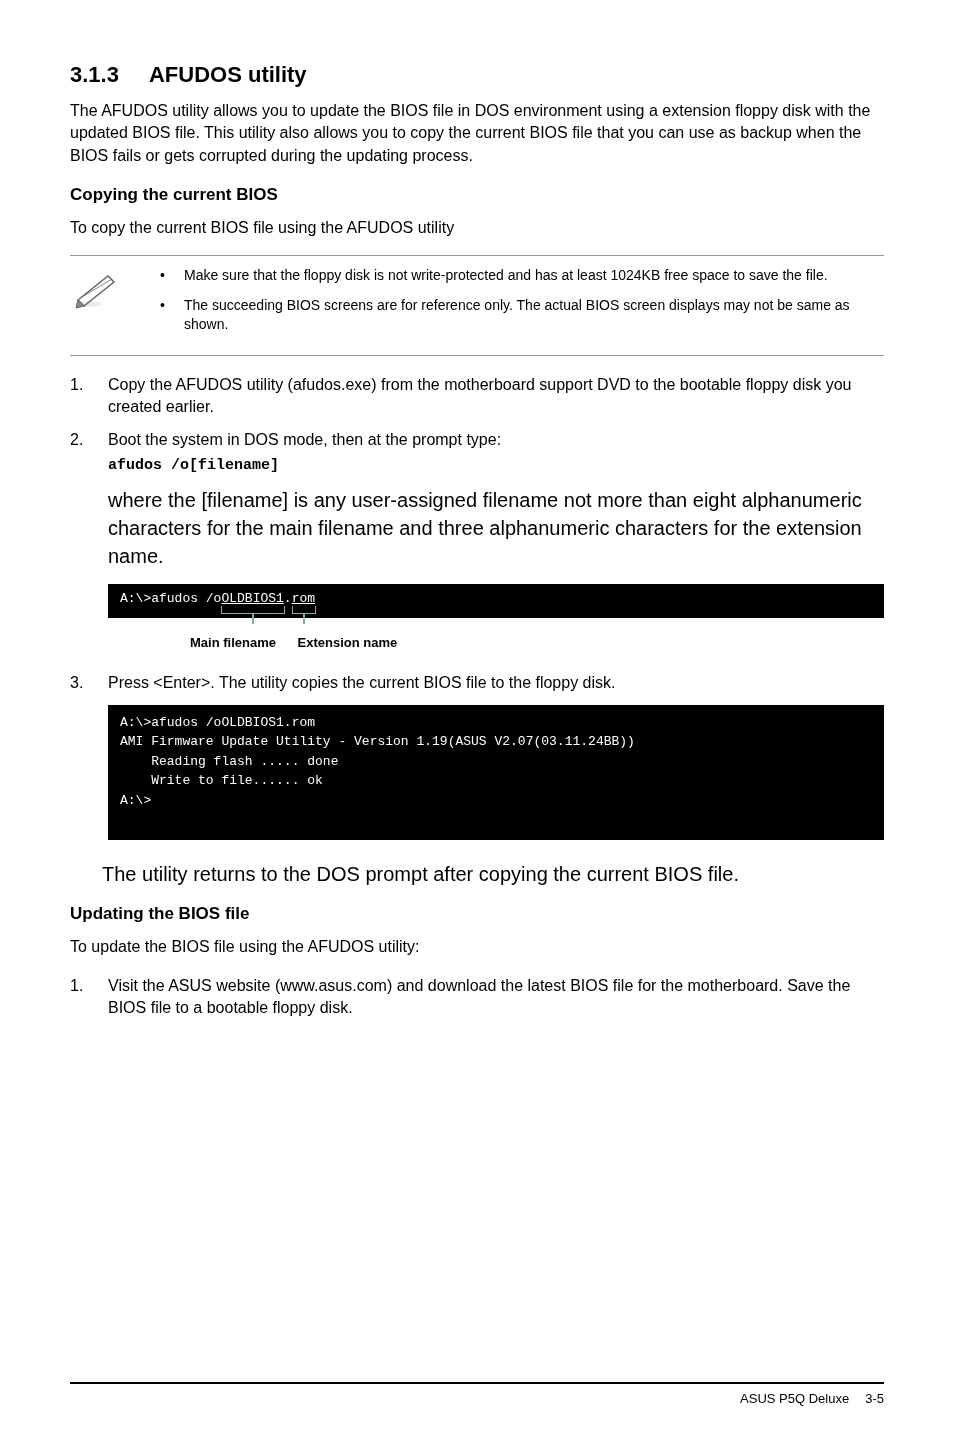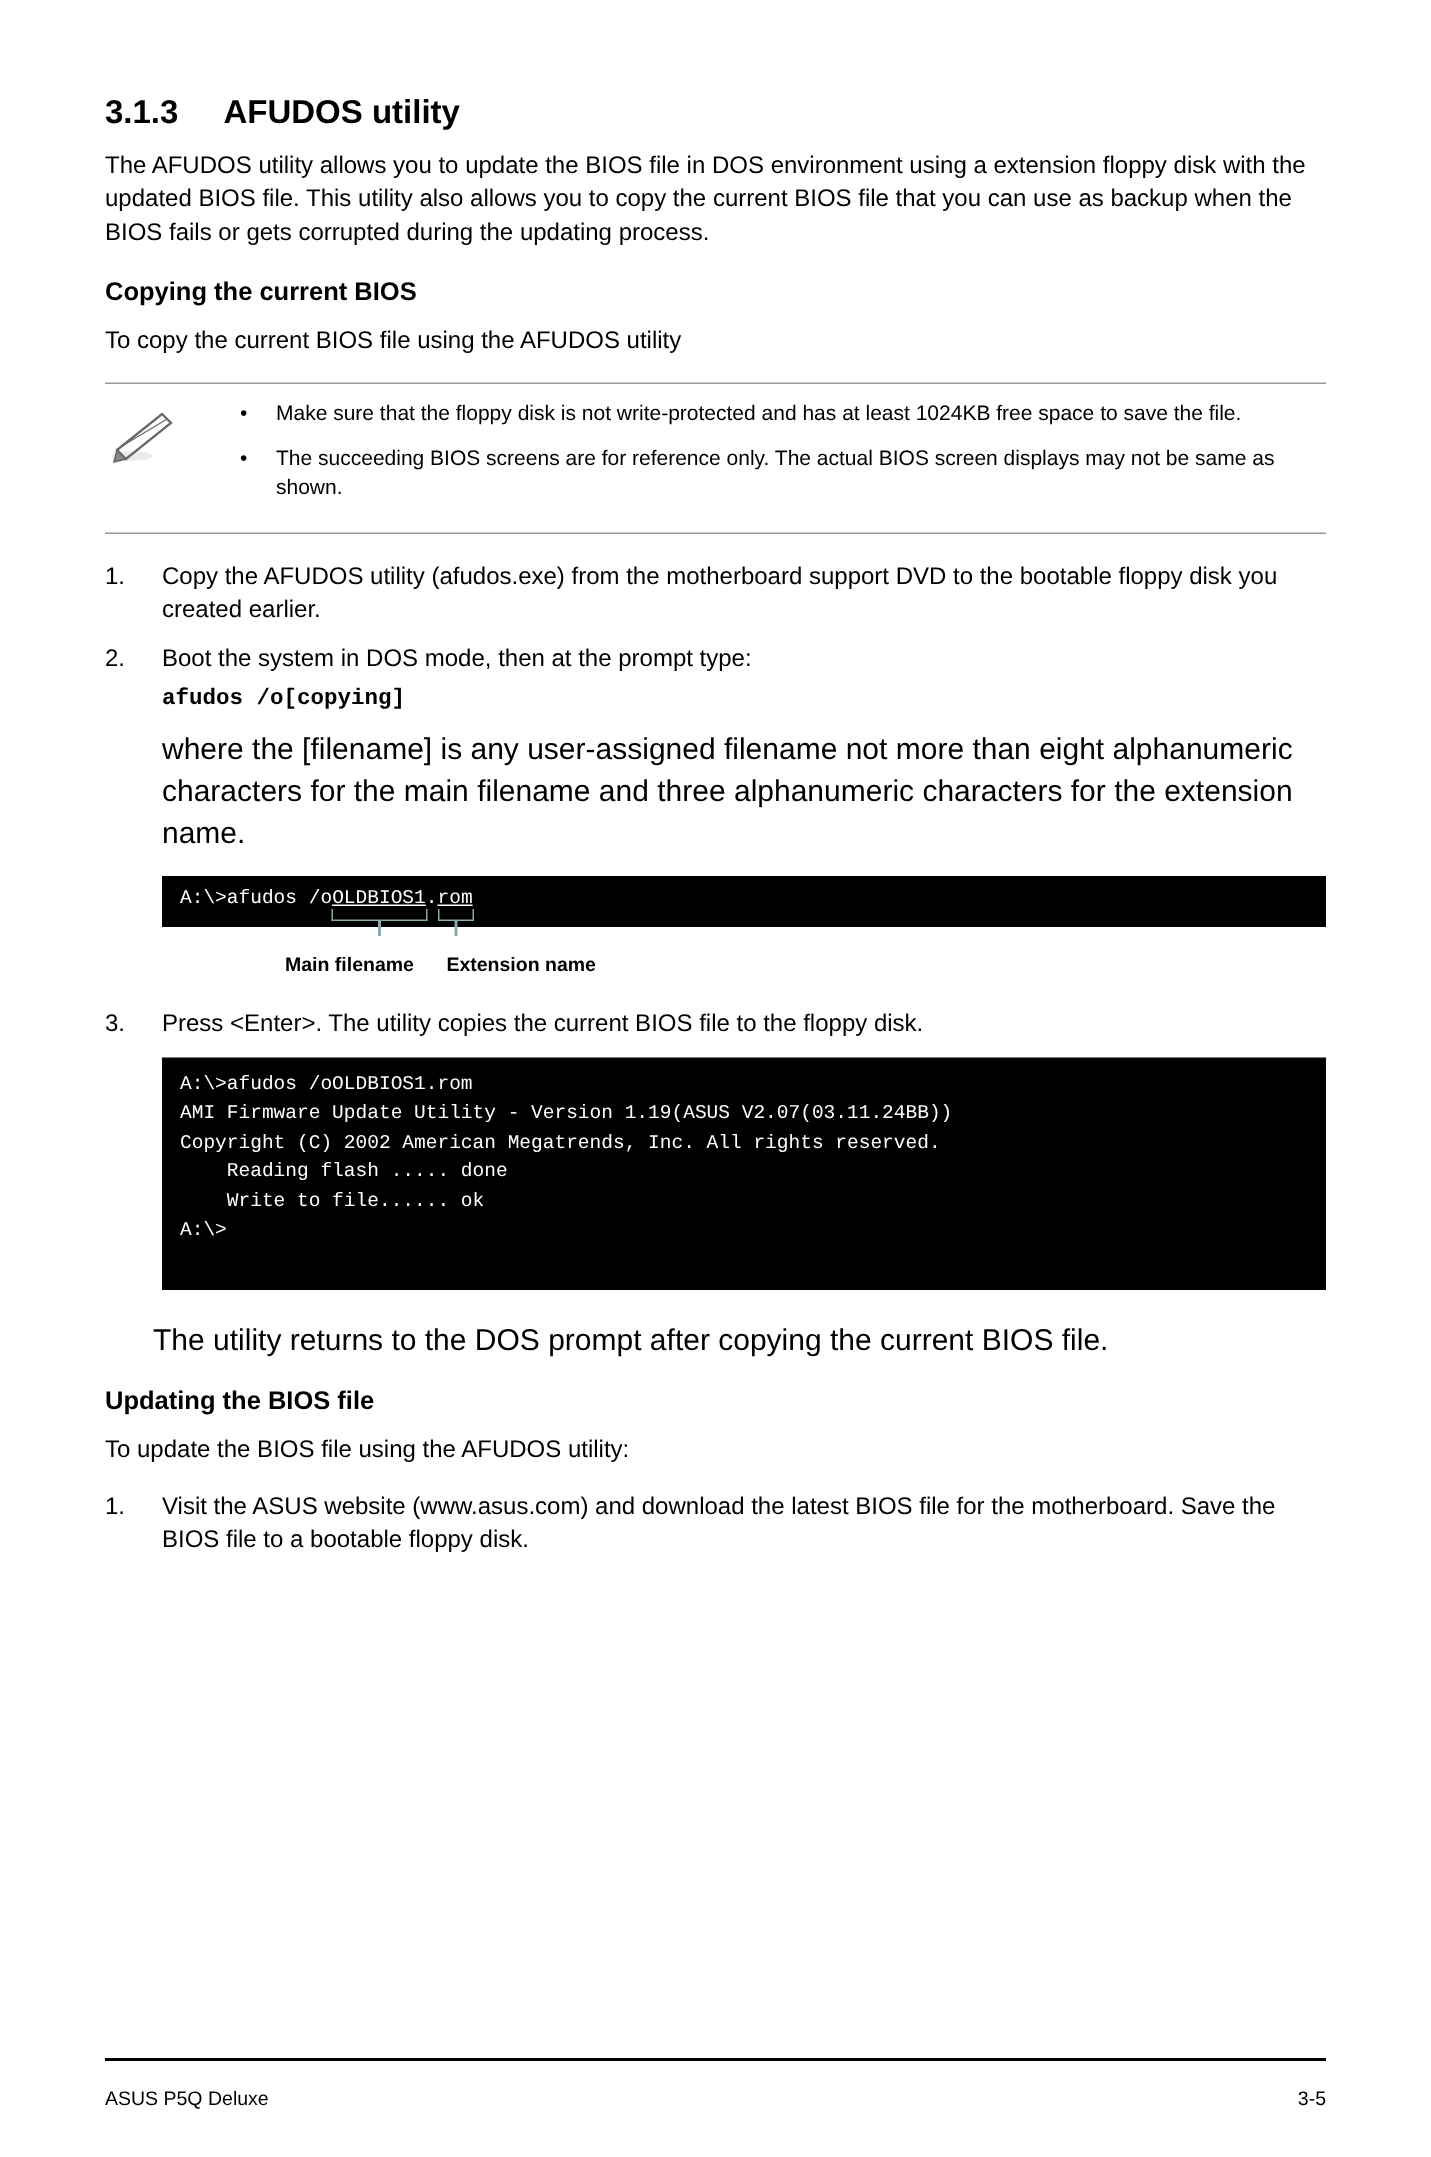--- a/index.html
+++ b/index.html
@@ -146,25 +146,26 @@
     }
     .annotation-labels span:last-child {
       margin-left: 18px;
     }
     .footer {
       position: fixed;
       bottom: 30px;
       left: 70px;
       right: 70px;
       border-top: 2px solid #000;
-      padding-top: 16px;
-      font-size: 13px;
-      display: flex;
-      justify-content: space-between;
+      padding-top: 6px;
+      font-size: 13px;
+      display: flex;
+      justify-content: flex-end;
       width: 814px;
+      gap: 16px;
     }
   </style>
 </head>
 <body>
 
 <h2 class="section-heading">
   <span class="section-number">3.1.3</span><span>AFUDOS utility</span>
 </h2>
 
 <p class="body-text">The AFUDOS utility allows you to update the BIOS file in DOS environment using a extension floppy disk with the updated BIOS file. This utility also allows you to copy the current BIOS file that you can use as backup when the BIOS fails or gets corrupted during the updating process.</p>
@@ -196,21 +197,21 @@
 
 <div class="ordered-item">
   <div class="num">1.</div>
   <div class="item-body">Copy the AFUDOS utility (afudos.exe) from the motherboard support DVD to the bootable floppy disk you created earlier.</div>
 </div>
 
 <div class="ordered-item">
   <div class="num">2.</div>
   <div class="item-body">
     <span>Boot the system in DOS mode, then at the prompt type:</span>
-    <span class="code-inline">afudos /o[copying]</span>
+    <span class="code-inline">afudos /o[filename]</span>
   </div>
 </div>
 
 <p class="indent-para">where the [filename] is any user-assigned filename not more than eight alphanumeric characters  for the main filename and three alphanumeric characters for the extension name.</p>
 
 <div class="annotation-wrap">
   <div class="annotation-terminal">
     <span class="cmdline"><span>A:\&gt;afudos /o</span><span class="underline">OLDBIOS1</span><span>.</span><span class="underline">rom</span></span>
     <div class="bracket" style="left:113px; width:64px; top:22px;"></div>
     <div class="bracket-stem" style="left:144px; top:30px;"></div>
@@ -224,21 +225,20 @@
 </div>
 
 <div class="ordered-item">
   <div class="num">3.</div>
   <div class="item-body">Press &lt;Enter&gt;. The utility copies the current BIOS file to the floppy disk.</div>
 </div>
 
 <div class="terminal" style="margin-top:10px; padding-bottom:30px;">
   <div class="line">A:\&gt;afudos /oOLDBIOS1.rom</div>
   <div class="line">AMI Firmware Update Utility - Version 1.19(ASUS V2.07(03.11.24BB))</div>
-  <div class="line">Copyright (C) 2002 American Megatrends, Inc. All rights reserved.</div>
   <div class="line">    Reading flash ..... done</div>
   <div class="line">    Write to file...... ok</div>
   <div class="line">A:\&gt;</div>
 </div>
 
 <p class="indent-para" style="margin-top:20px;margin-left:32px;">The utility returns to the DOS prompt after copying the current BIOS file.</p>
 
 <h3 class="sub-heading">Updating the BIOS file</h3>
 
 <p class="body-text">To update the BIOS file using the AFUDOS utility:</p>

